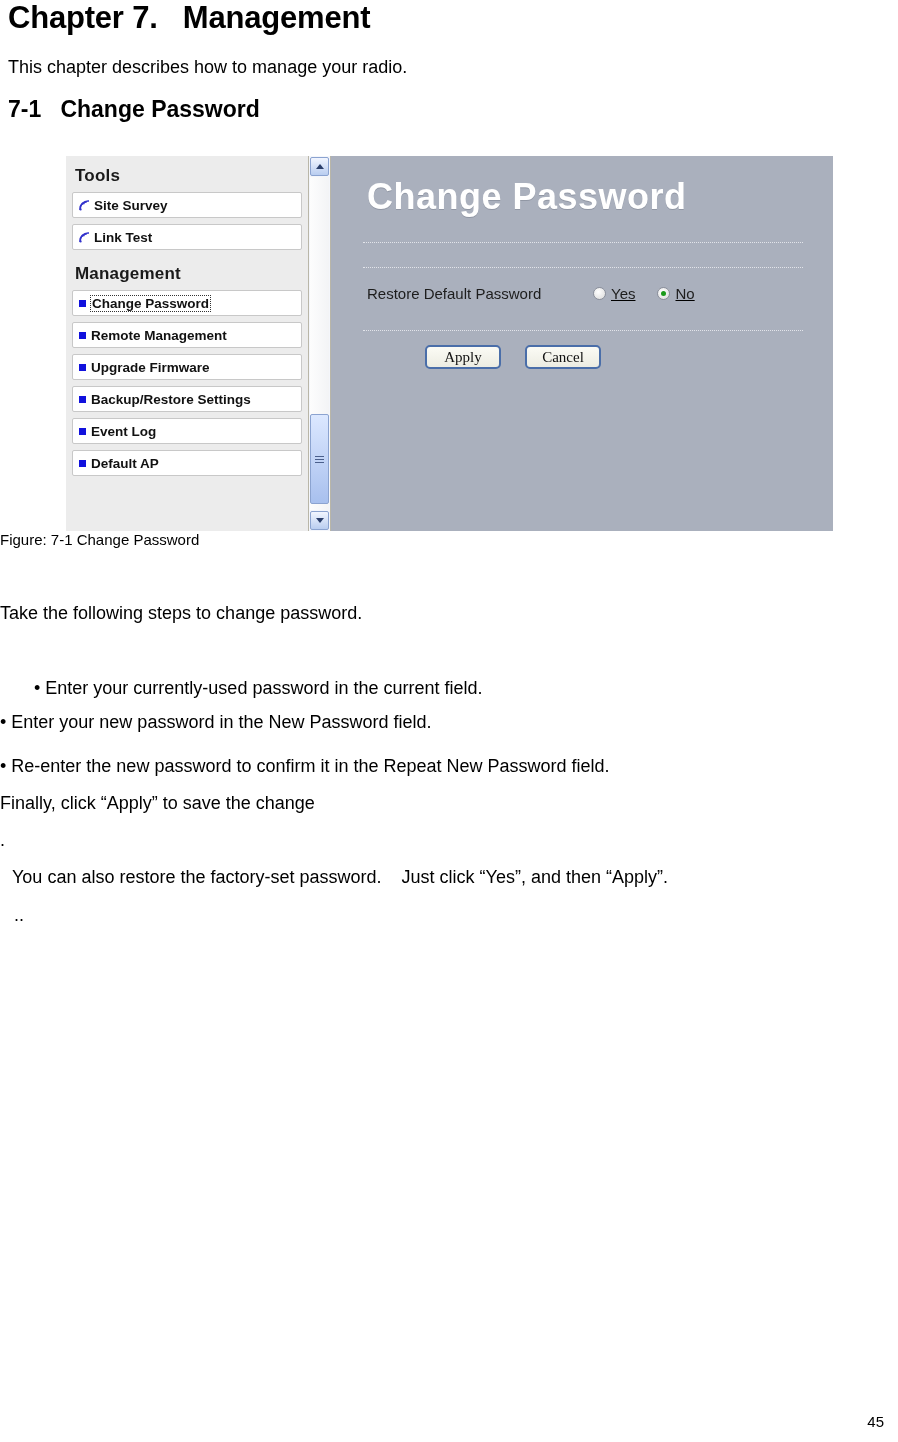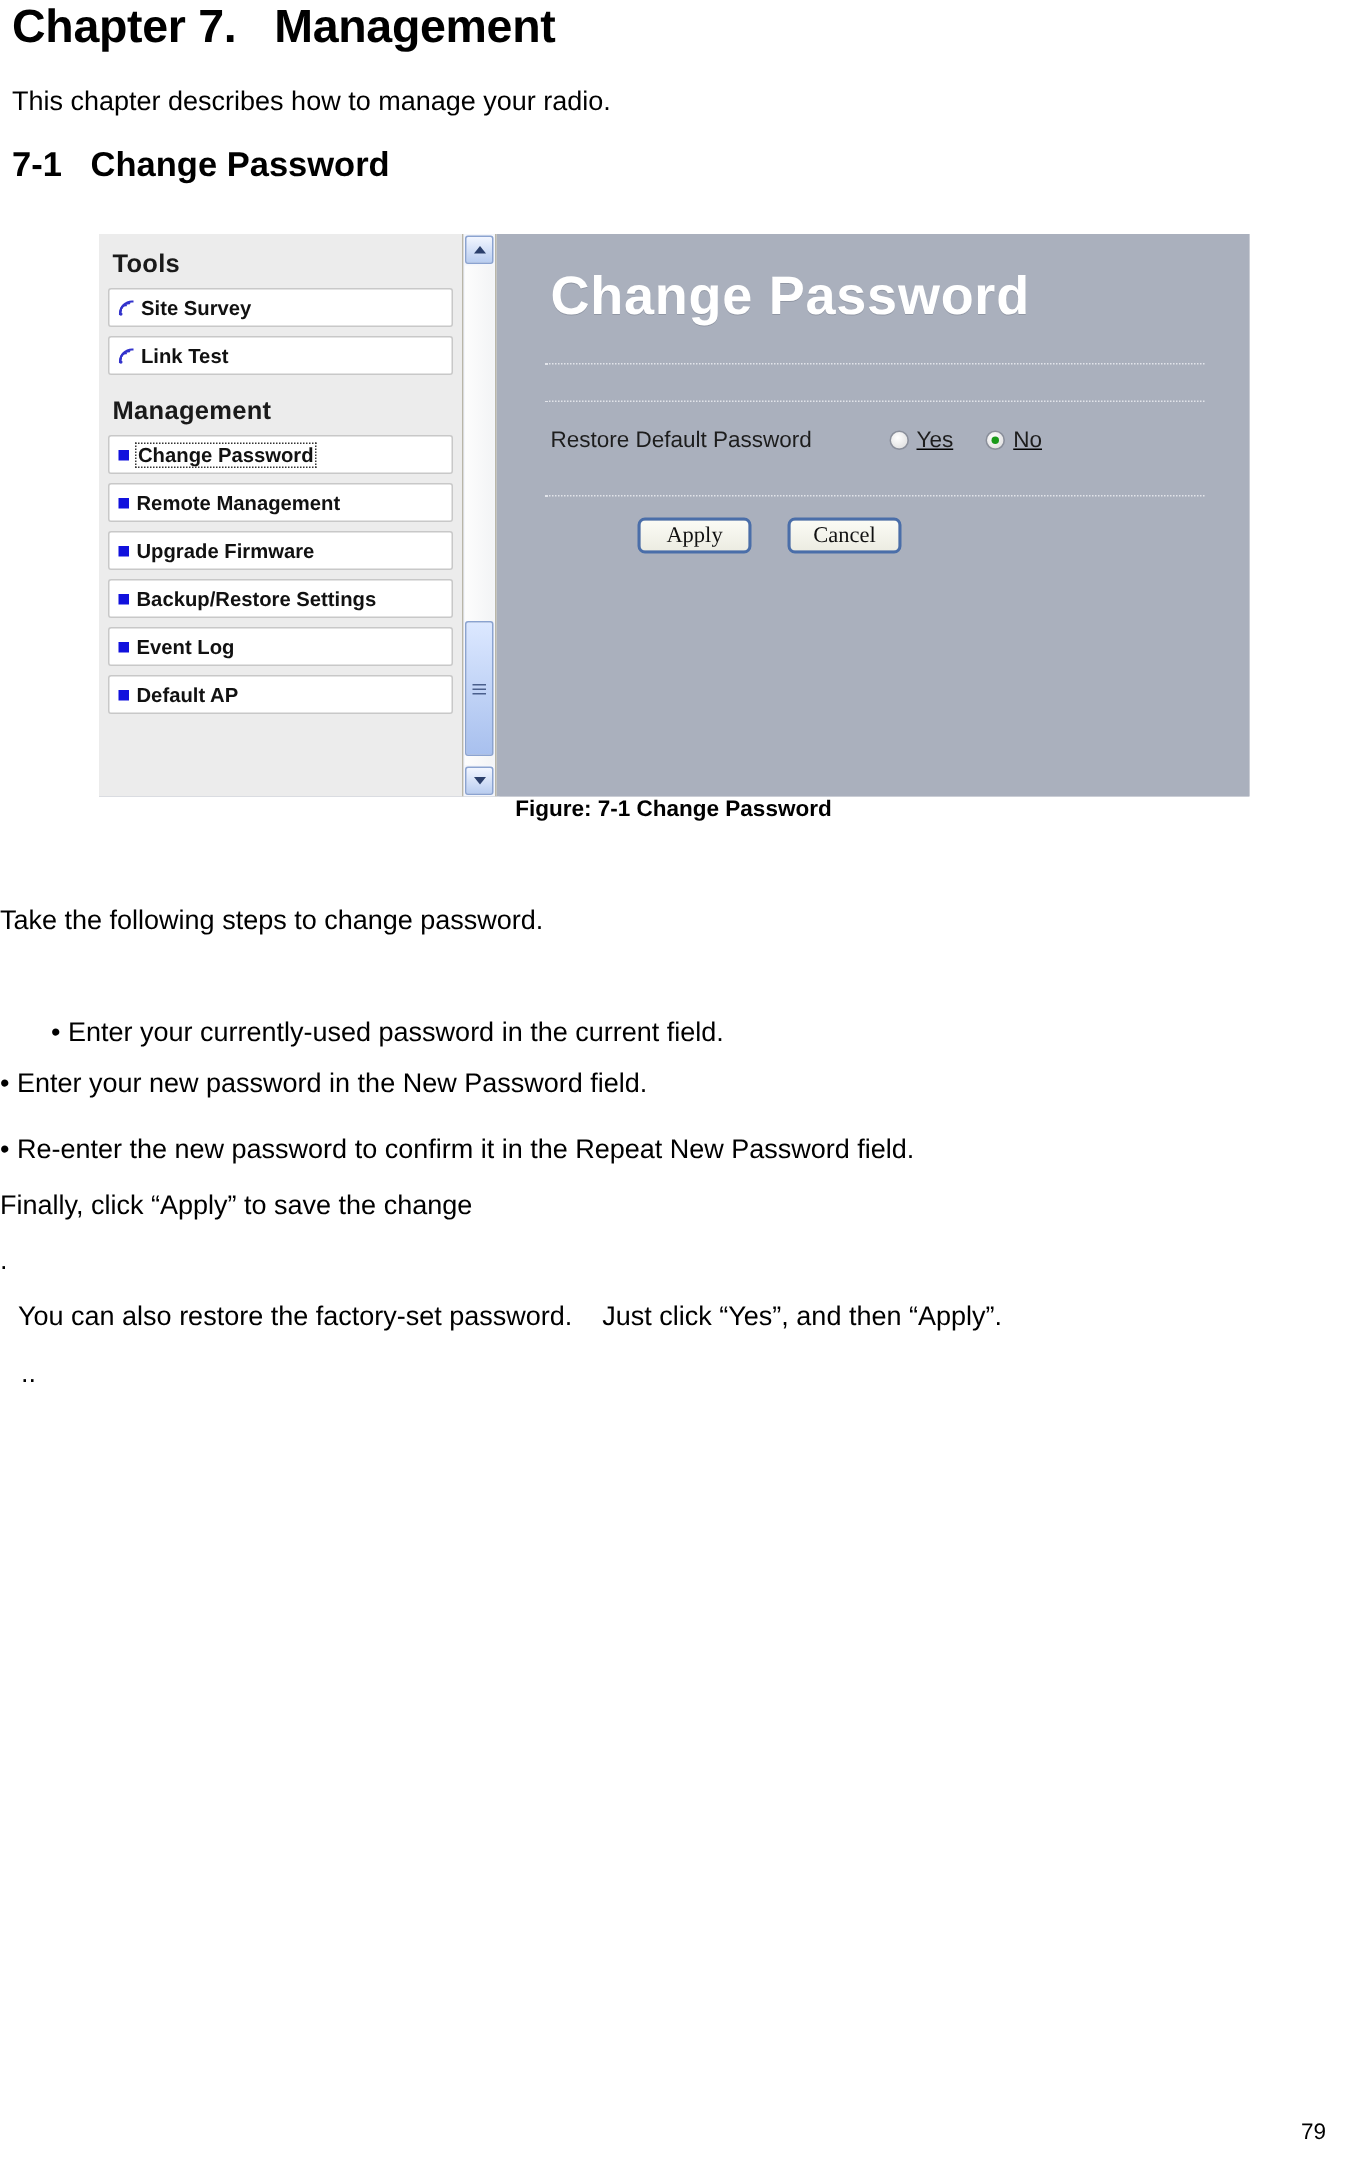--- a/index.html
+++ b/index.html
@@ -285,23 +285,22 @@
     margin: 0 12px;
     cursor: pointer;
   }
 
   
   .fig-caption {
     position: absolute;
     left: 0;
     right: 0;
     top: 531px;
-    text-align: center;
     font-size: 15px;
-    font-weight: bold;
+    font-weight: normal;
     color: #000;
   }
 
   
   .body-line {
     position: absolute;
     font-size: 18px;
     color: #000;
     white-space: pre;
     left: 0px;
@@ -430,14 +429,14 @@
       <div class="body-line" style="top: 603px; left: 0px;">Take the following steps to change password.</div>
       <div class="body-line" style="top: 678px; left: 0px; margin-left: 34px;">• Enter your currently-used password in the current field.</div>
       <div class="body-line" style="top: 712px; left: 0px;">• Enter your new password in the New Password field.</div>
       <div class="body-line" style="top: 756px; left: 0px;">• Re-enter the new password to confirm it in the Repeat New Password field.</div>
       <div class="body-line" style="top: 793px; left: 0px;">Finally, click “Apply” to save the change</div>
       <div class="body-line" style="top: 830px; left: 0px;">.</div>
       <div class="body-line" style="top: 867px; left: 12px;">You can also restore the factory-set password.    Just click “Yes”, and then “Apply”.</div>
       <div class="body-line" style="top: 905px; left: 14px;">..</div>
     </div>
 
-  <div class="page-number">79</div>
+  <div class="page-number">45</div>
 </div>
 
 </body></html>

